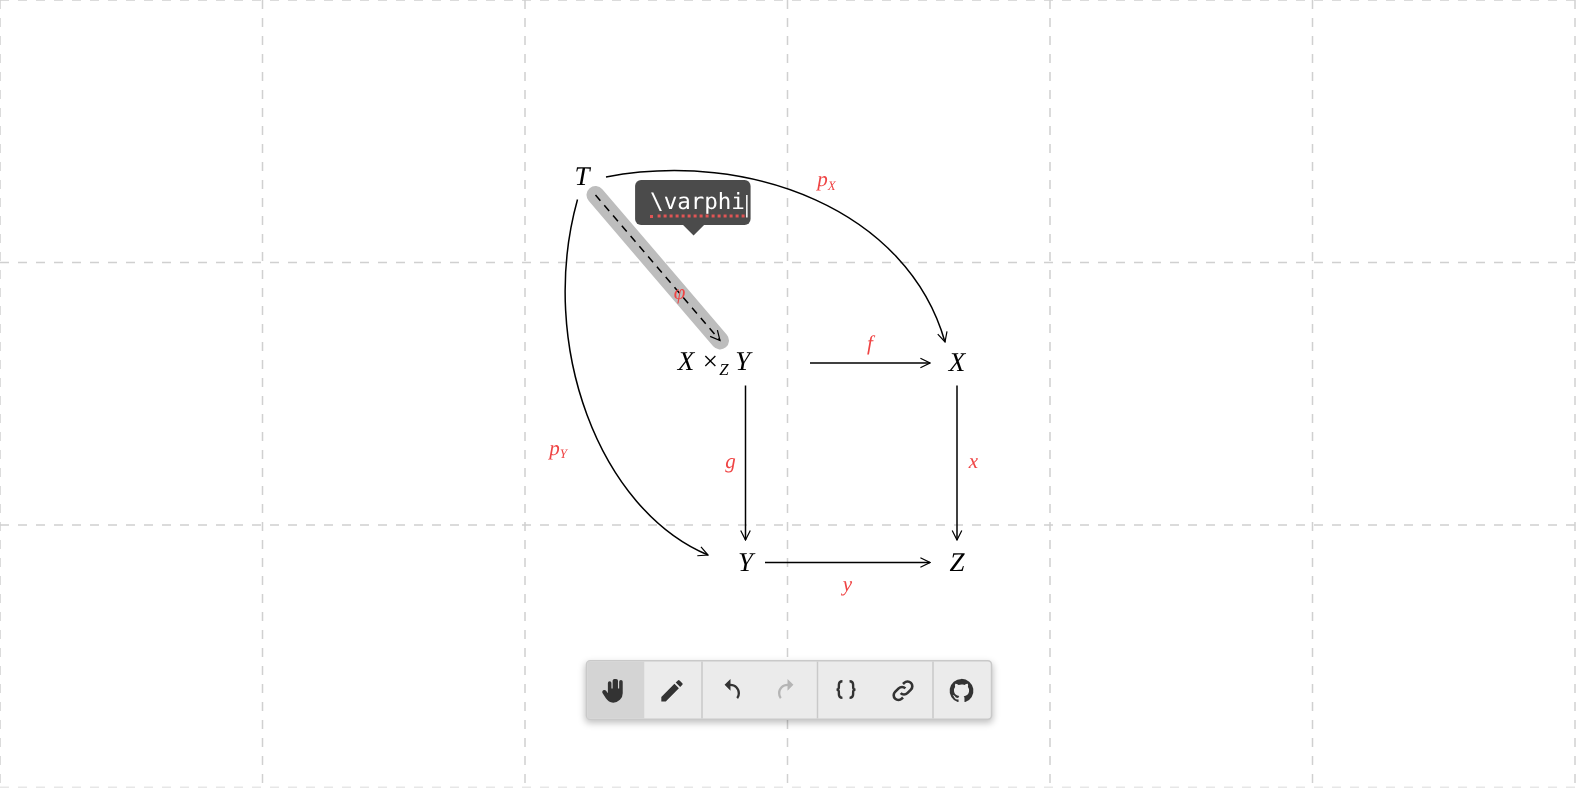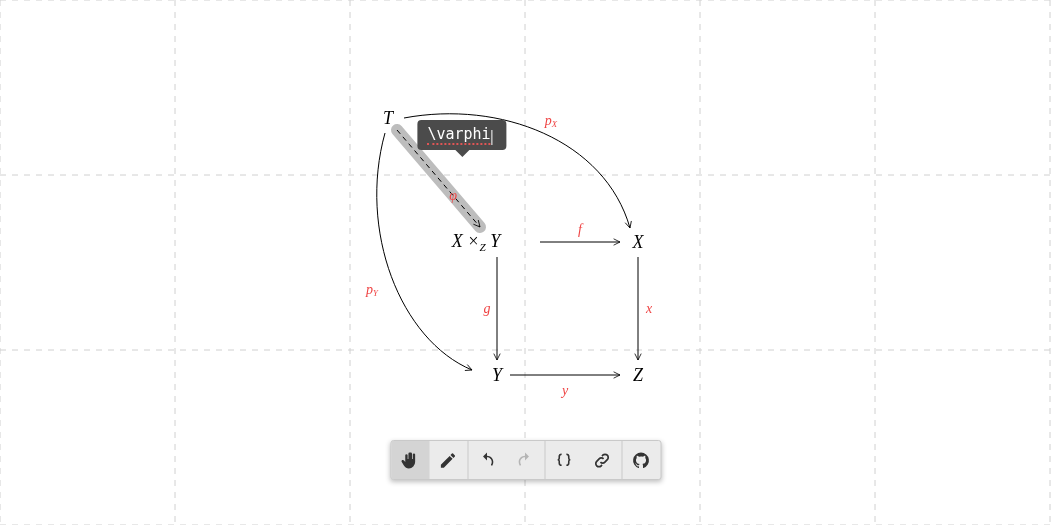--- a/index.html
+++ b/index.html
@@ -1,21 +1,21 @@
 <!DOCTYPE html>
 <html><head>
 <meta charset="utf-8">
 <style>
 html,body{margin:0;padding:0;width:1051px;height:525px;overflow:hidden;background:#fff;font-family:Georgia,'Times New Roman',serif}
 .canvas{position:absolute;inset:0}
 .grid line{stroke:#d0d0d0;stroke-width:1;stroke-dasharray:6 6}
 .node{position:absolute;font-style:italic;font-size:18px;color:#000;transform:translate(-50%,-50%);white-space:nowrap}
 .sub{font-size:.62em;vertical-align:-.28em;font-style:italic}
 .lbl{position:absolute;font-style:italic;font-size:14px;color:#ef4444;transform:translate(-50%,-50%)}
-.tooltip{position:absolute;background:#4b4b4b;color:#fff;font-family:Menlo,Consolas,monospace;font-size:15px;font-style:normal;padding:5px 14px 5px 10px;border-radius:4px;transform:translate(-50%,-100%);display:flex;align-items:flex-end}
+.tooltip{position:absolute;background:#4b4b4b;color:#fff;font-family:Menlo,Consolas,monospace;font-size:15px;font-style:normal;padding:5px 2px 5px 10px;border-radius:4px;transform:translate(-50%,-100%);display:flex;align-items:flex-end}
 .tooltip::after{content:'';position:absolute;left:50%;top:100%;transform:translateX(-50%);border:7px solid transparent;border-top-color:#4b4b4b}
 .caret{display:inline-block;width:1px;height:15px;background:#fff;margin-left:1px;vertical-align:-2px}
 .spell{border-bottom:2px dotted #e05555;padding-bottom:0px}
 .toolbar{position:absolute;left:50%;transform:translateX(-50%);display:flex;background:#ebebeb;border:1px solid #c9c9c9;border-radius:3px;box-shadow:0 2px 5px rgba(0,0,0,.25)}
 .tb-btn{width:38px;height:38px;display:flex;align-items:center;justify-content:center;cursor:pointer;color:#333}
 .tb-btn.active{background:#d4d4d4}
 .tb-btn.disabled{color:#b5b5b5;cursor:default}
 .tb-sep{width:1px;background:#c9c9c9}
 .tb-btn svg{width:19px;height:19px;display:block}
 </style>
@@ -69,21 +69,21 @@
 </svg>
 
 <div class="node" style="left:388px;top:118px">T</div>
 <div class="node" style="left:476px;top:242px"><span>X</span> ×<span class="sub">Z</span> <span>Y</span></div>
 <div class="node" style="left:638px;top:242px">X</div>
 <div class="node" style="left:497px;top:375px">Y</div>
 <div class="node" style="left:638px;top:375px">Z</div>
 
 <div class="lbl" style="left:453px;top:196px">φ</div>
 <div class="lbl" style="left:551px;top:121px">p<span class="sub">X</span></div>
-<div class="lbl" style="left:372px;top:290px">p<span class="sub">Y</span></div>
+<div class="lbl" style="left:372px;top:300px">p<span class="sub">Y</span></div>
 <div class="lbl" style="left:580px;top:230px">f</div>
 <div class="lbl" style="left:487px;top:309px">g</div>
 <div class="lbl" style="left:649px;top:309px">x</div>
 <div class="lbl" style="left:565px;top:391px">y</div>
 
 <div class="tooltip" style="left:462px;top:150px">
   <span class="spell">\varphi</span>
       <span class="caret"></span>
 </div>
 

